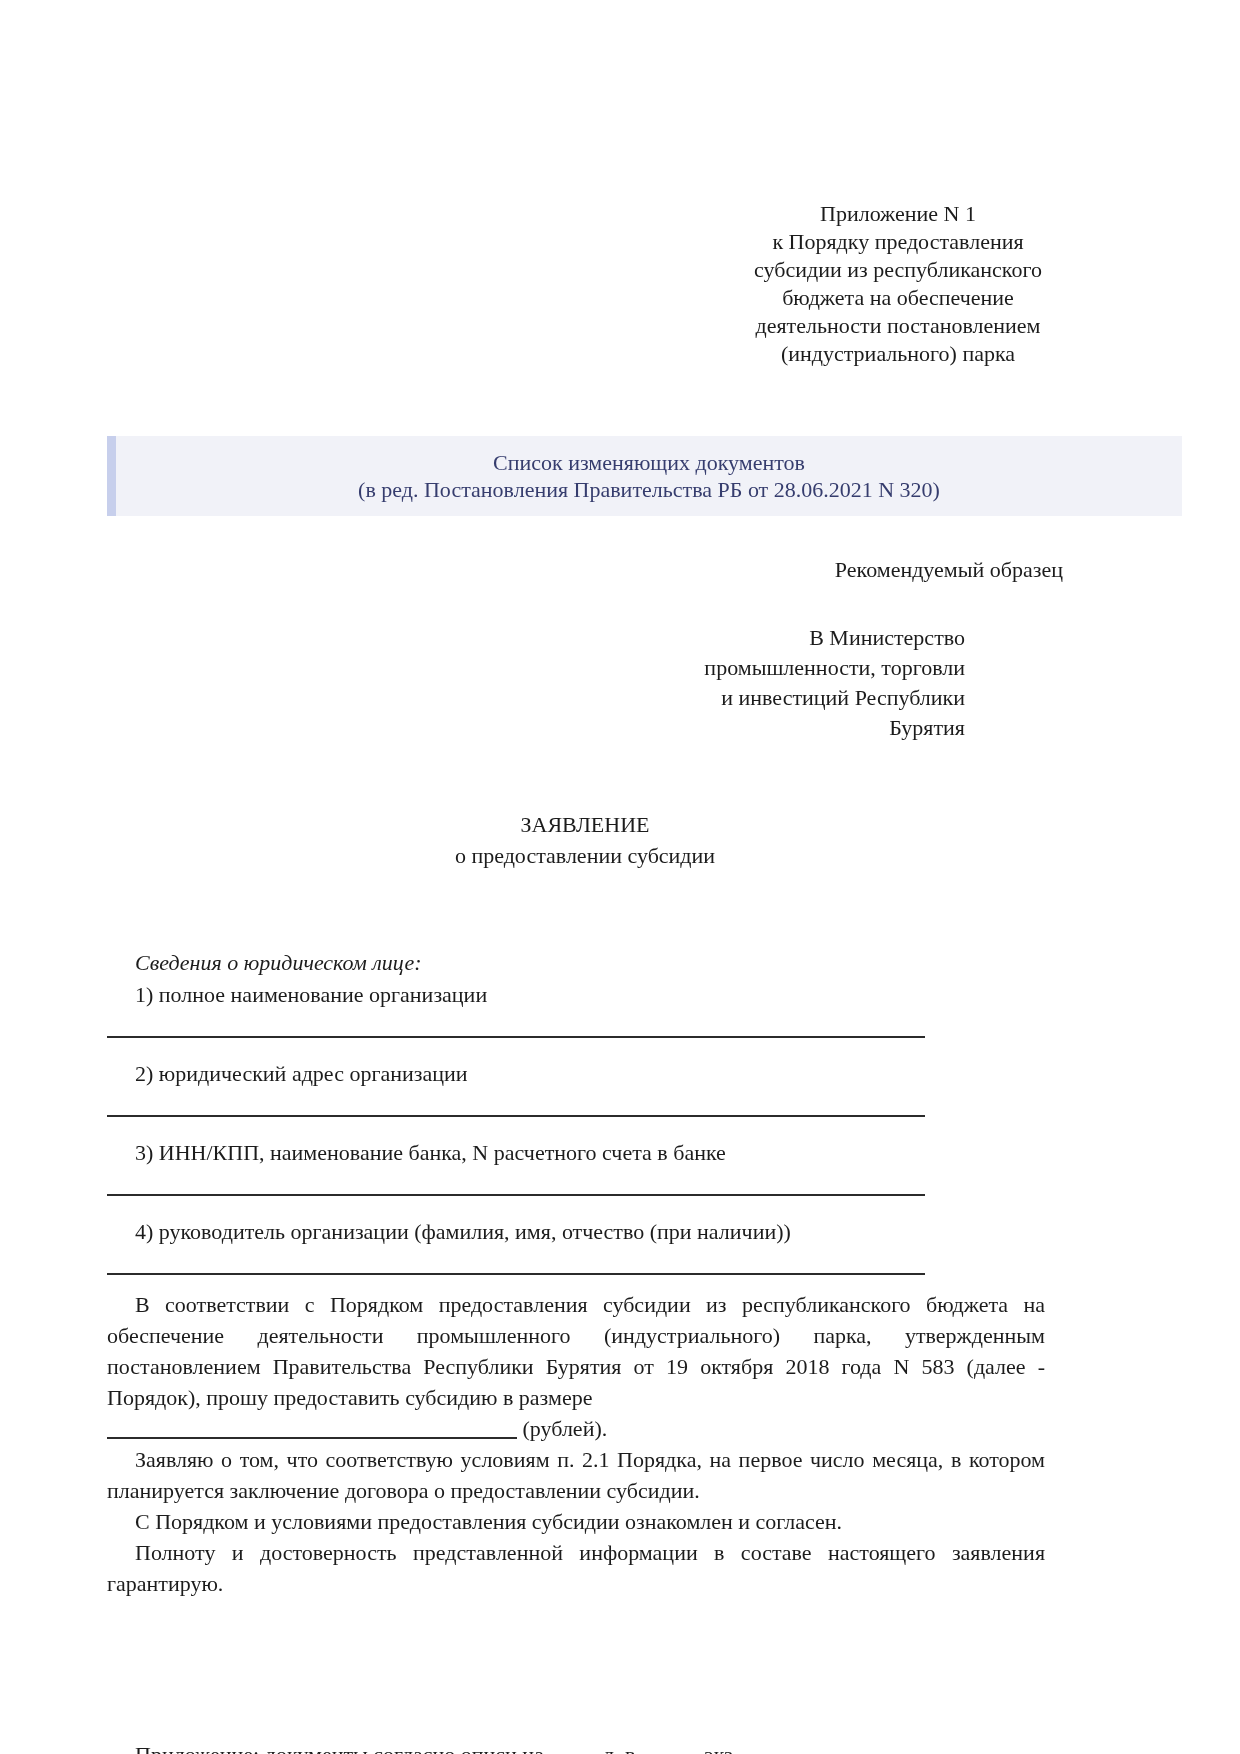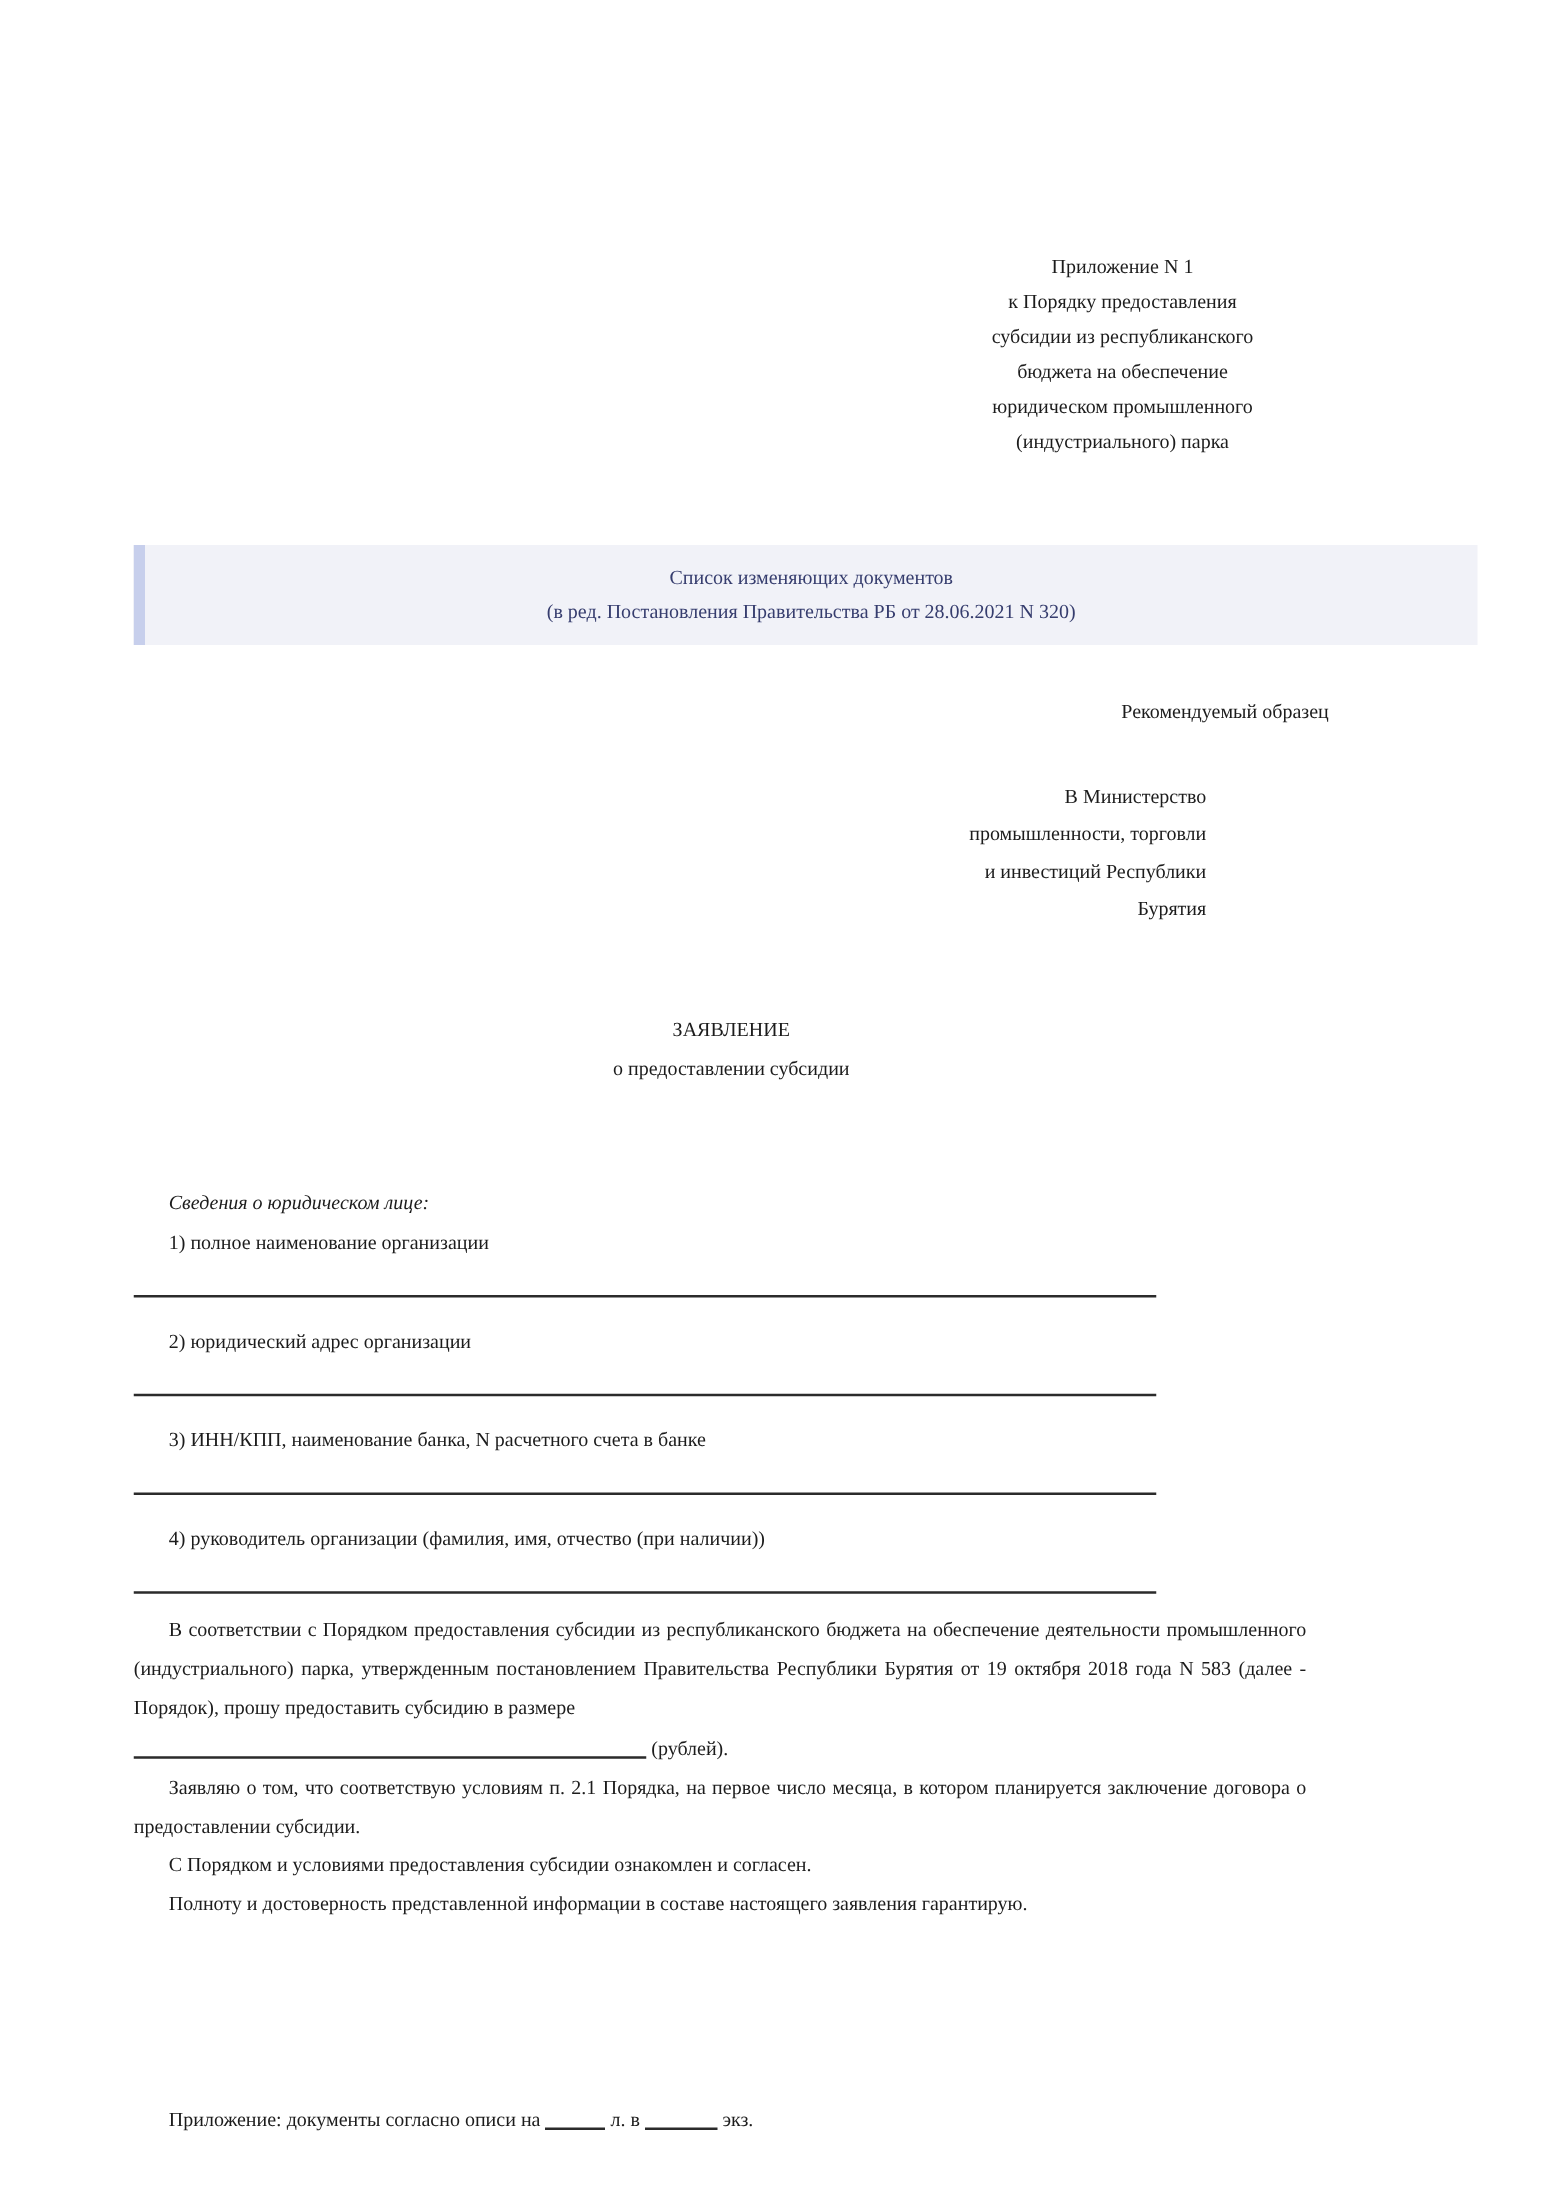--- a/index.html
+++ b/index.html
@@ -1,19 +1,19 @@
 <!DOCTYPE html>
 <html lang="ru"><head>
 <meta charset="utf-8">
 <style>
   html,body{margin:0;padding:0;background:#ffffff;}
   .page{
     width:1240px;height:1754px;background:#ffffff;position:relative;overflow:hidden;
     font-family:"Liberation Serif","DejaVu Serif",serif;
-    color:#1c1c1c;font-size:16px;line-height:31px;
+    color:#1c1c1c;font-size:22px;line-height:31px;
   }
   .appendix-header{
     margin:200px 177px 0 auto;width:330px;text-align:center;line-height:28px;
   }
   .appendix-header div{white-space:nowrap;}
   .amendments-box{
     margin:68px 58px 0 107px;
     background:#f1f2f8;
     border-left:9px solid #c7cfec;
     color:#363d6e;
@@ -56,21 +56,21 @@
 </head>
 <body>
 
 <div class="page">
 
   <div class="appendix-header">
     <div>Приложение N 1</div>
     <div>к Порядку предоставления</div>
     <div>субсидии из республиканского</div>
     <div>бюджета на обеспечение</div>
-    <div>юридическом промышленного</div>
+    <div>деятельности постановлением</div>
     <div>(индустриального) парка</div>
   </div>
 
   <div class="amendments-box">
     <div>Список изменяющих документов</div>
     <div>(в ред. Постановления Правительства РБ от 28.06.2021 N 320)</div>
   </div>
 
   <div class="recommended">Рекомендуемый образец</div>
 

